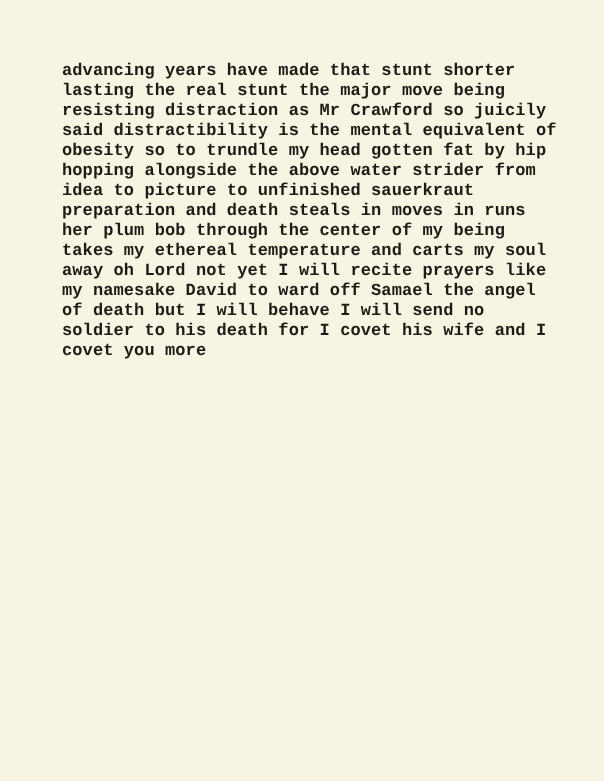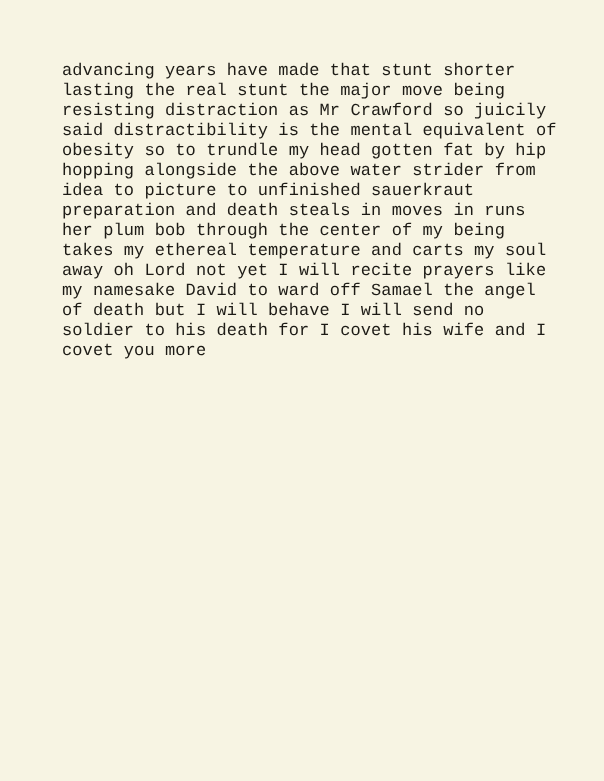--- a/index.html
+++ b/index.html
@@ -15,21 +15,21 @@
   }
   .page {
     position: absolute;
     inset: 0;
   }
   .poem-text {
     position: absolute;
     left: 62px;
     top: 62px;
     font-family: "Liberation Mono", "DejaVu Sans Mono", monospace;
-    font-weight: normal;
+    font-weight: bold;
     font-size: 17px;
     line-height: 20px;
     letter-spacing: 0.1px;
     color: var(--ink, #1d1b16);
     white-space: pre;
     text-rendering: geometricPrecision;
   }
 </style>
 </head>
 <body style="--page-bg: #f7f4e3; --ink: #1d1b16;">

